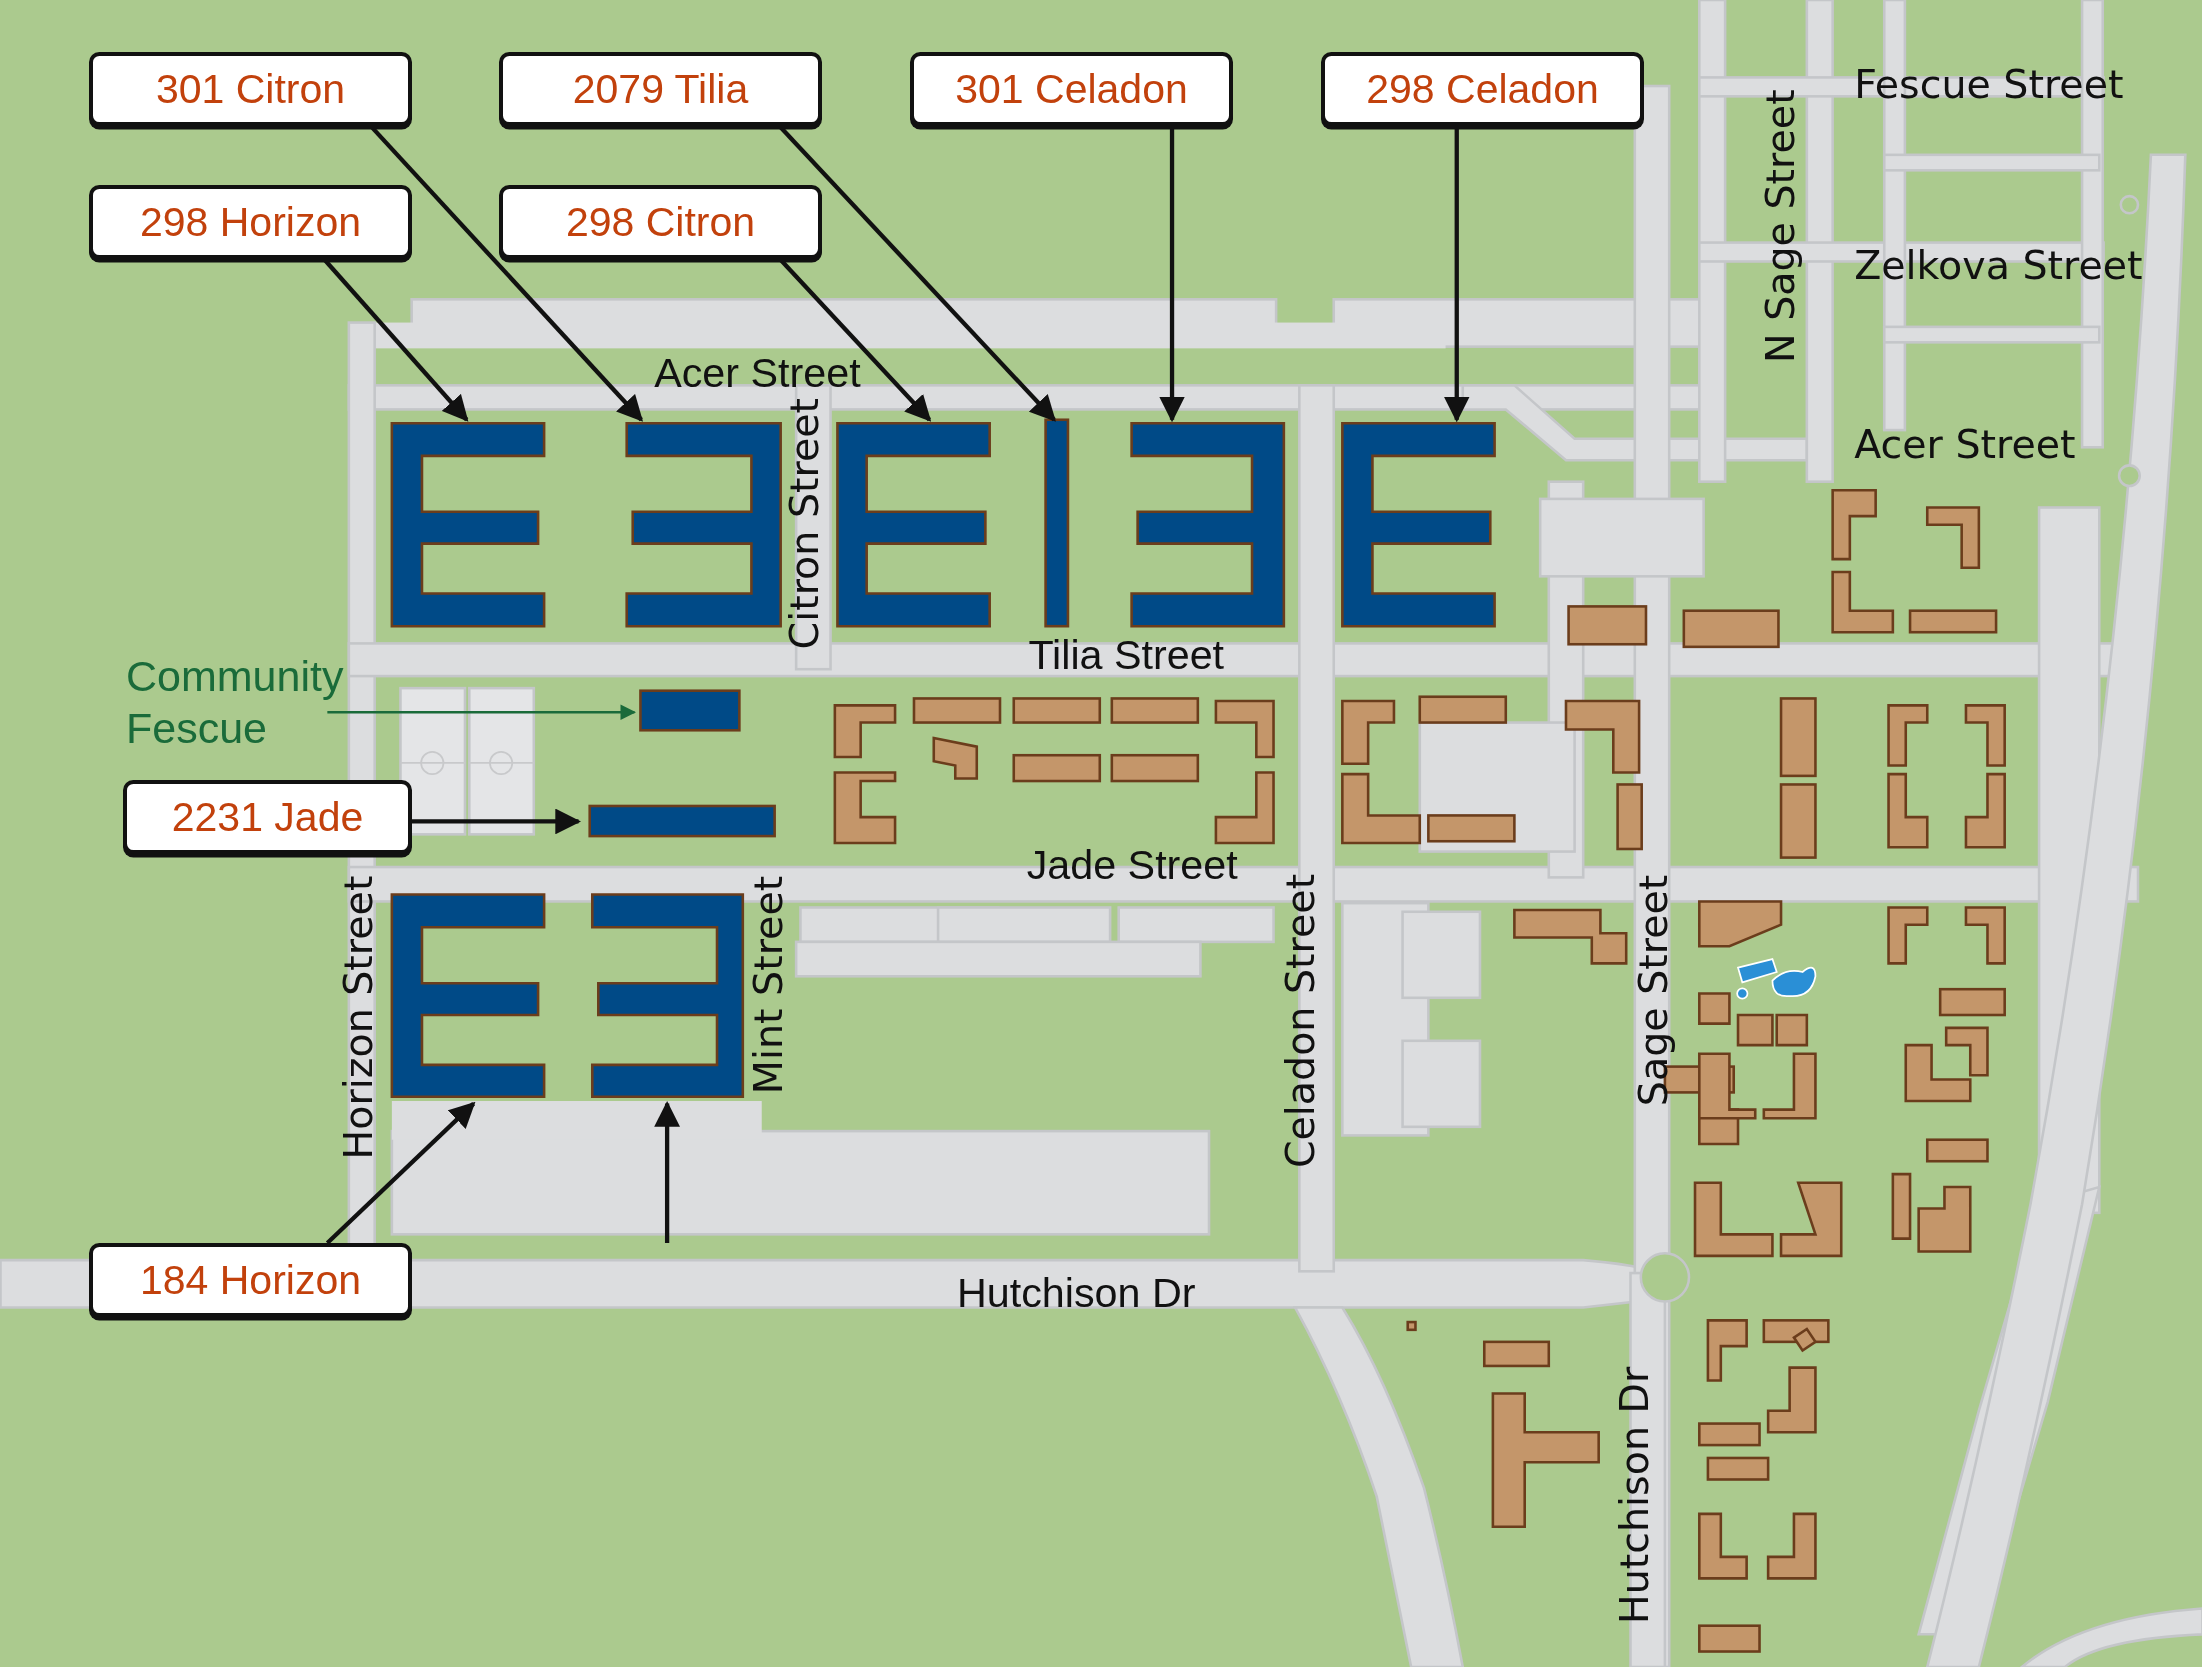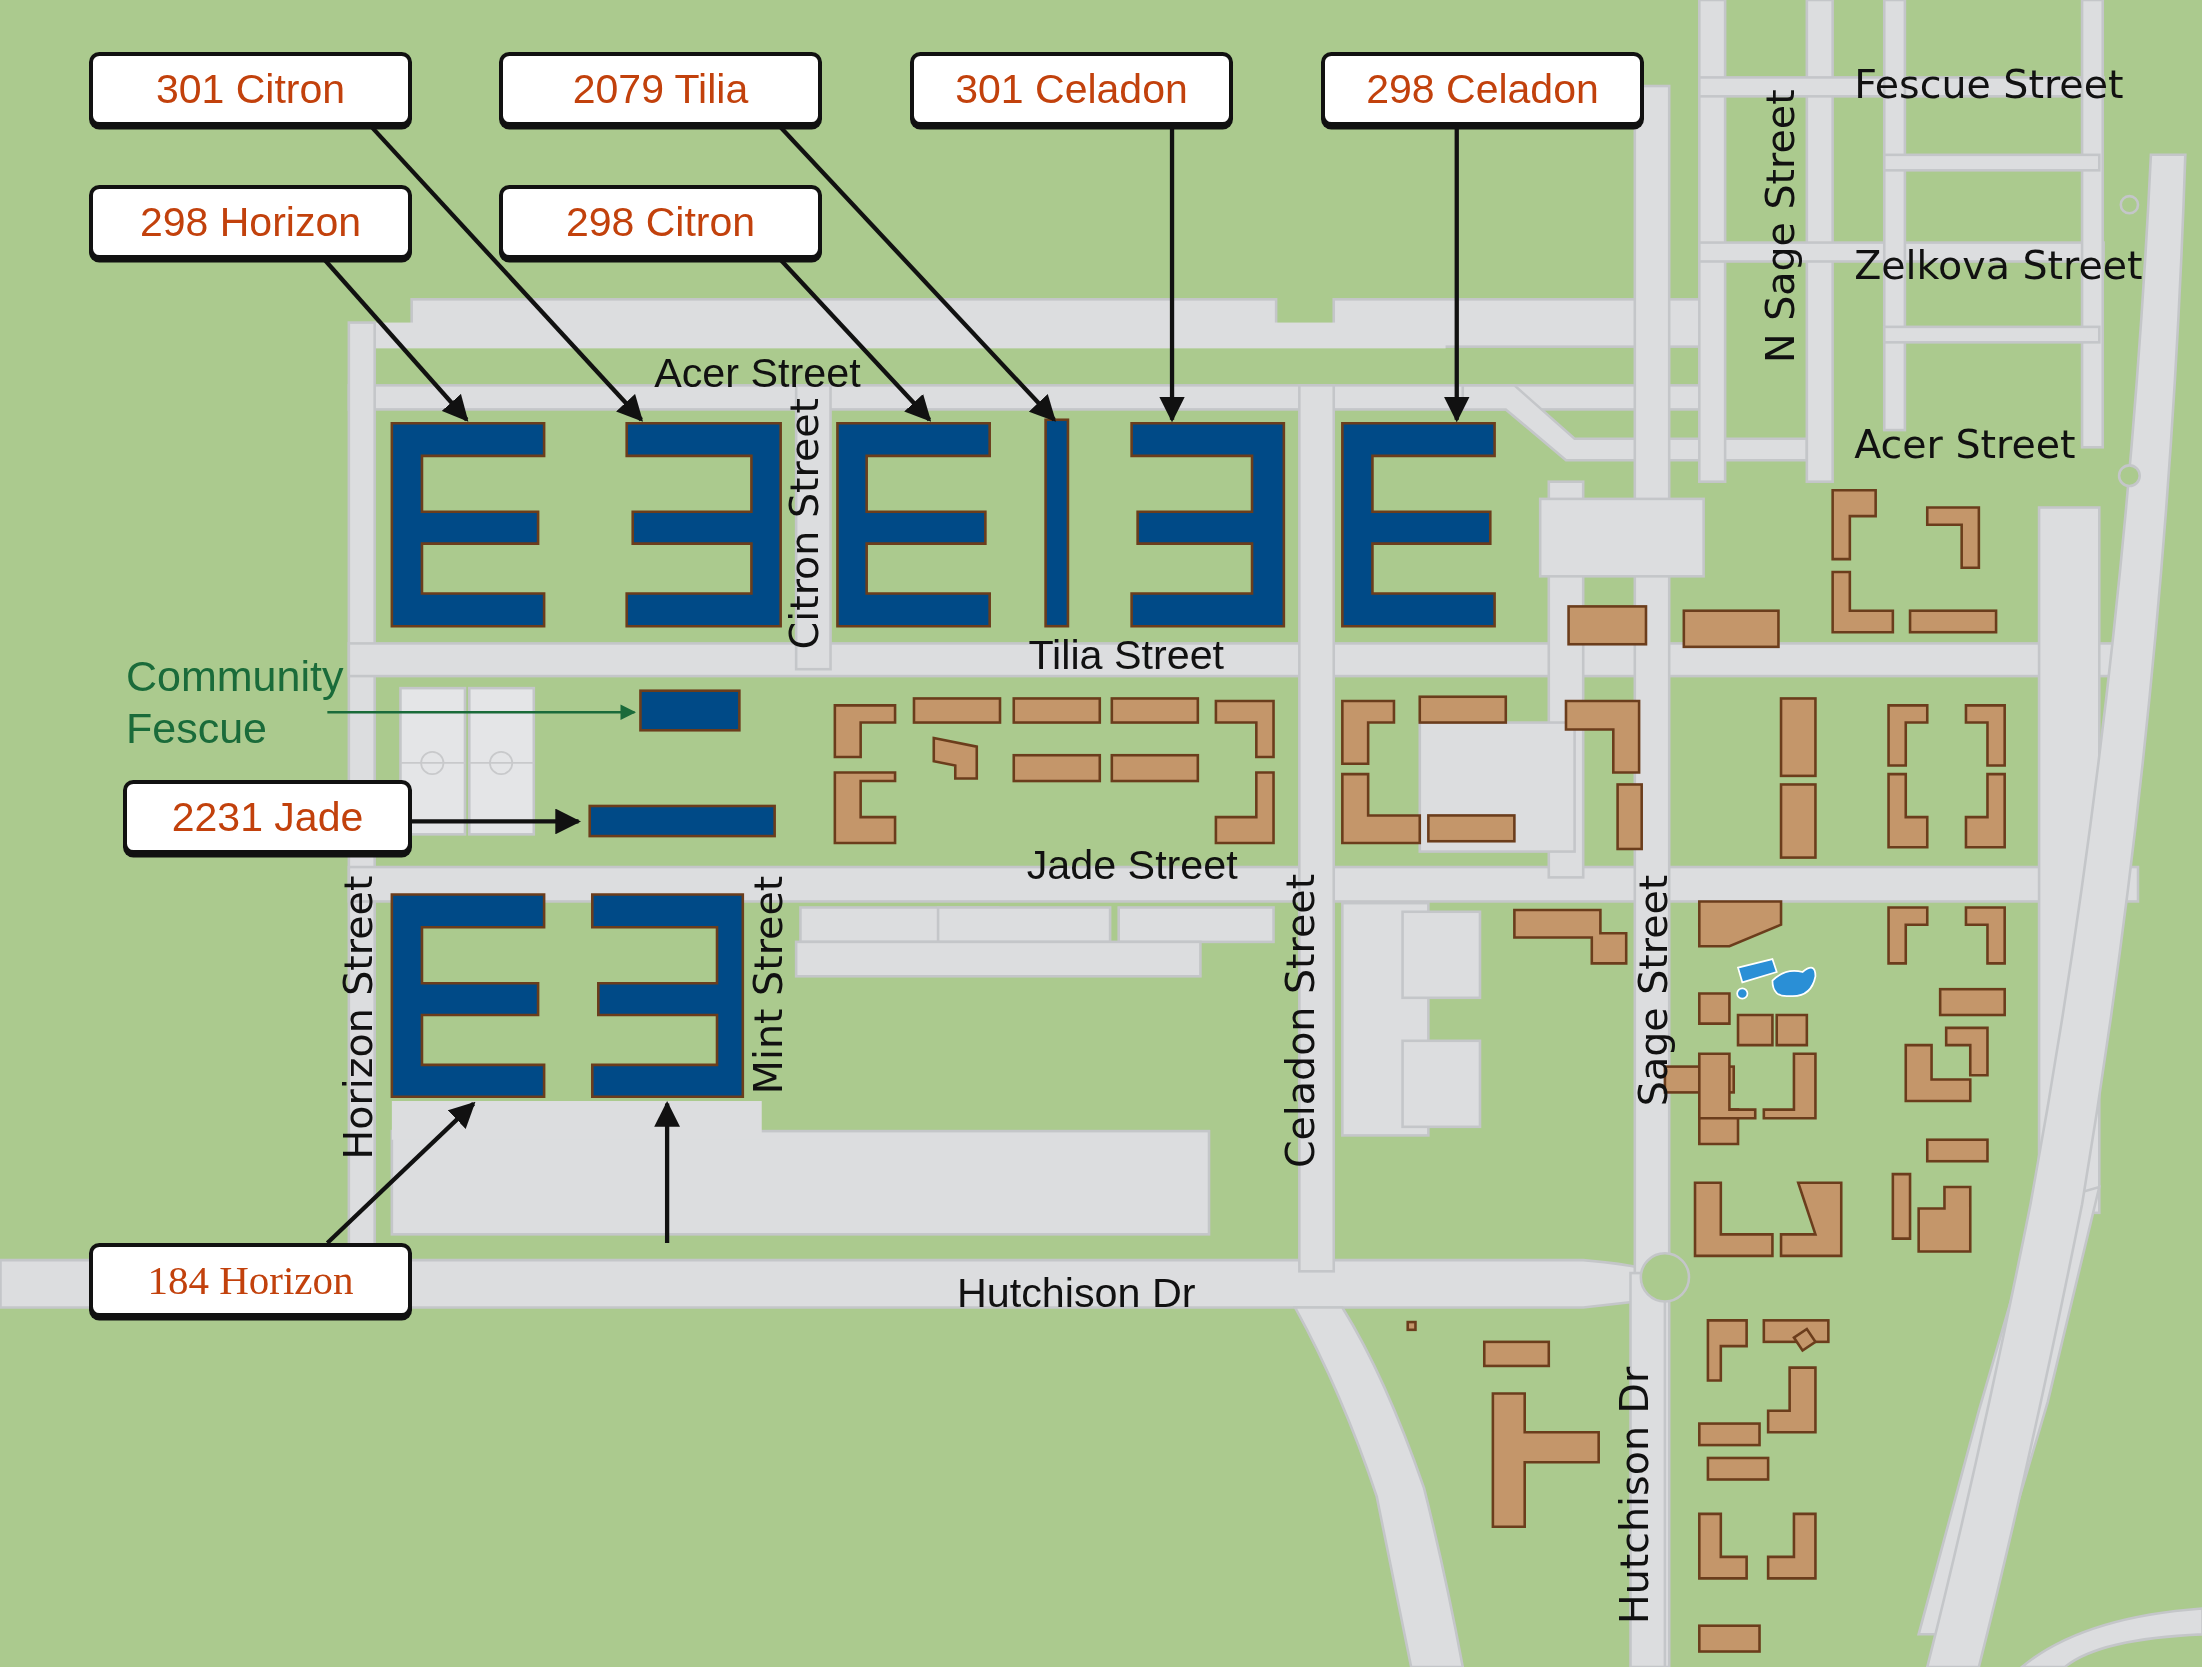--- a/index.html
+++ b/index.html
@@ -248,15 +248,15 @@
   <div>Fescue</div>
 </div>
 
 <div class="callout-box" style="left:89px; top:52px; width:323px; height:74px;">301 Citron</div>
 <div class="callout-box" style="left:499px; top:52px; width:323px; height:74px;">2079 Tilia</div>
 <div class="callout-box" style="left:910px; top:52px; width:323px; height:74px;">301 Celadon</div>
 <div class="callout-box" style="left:1321px; top:52px; width:323px; height:74px;">298 Celadon</div>
 <div class="callout-box" style="left:89px; top:185px; width:323px; height:74px;">298 Horizon</div>
 <div class="callout-box" style="left:499px; top:185px; width:323px; height:74px;text-align:right;">298 Citron</div>
 <div class="callout-box" style="left:89px; top:780px; width:289px; height:74px;margin-left:34px;">2231 Jade</div>
-<div class="callout-box" style="left:89px; top:1243px; width:323px; height:74px;font-family:Liberation Serif, serif;">184 Horizon</div>
+<div class="callout-box" style="left:89px; top:1243px; width:323px; height:74px;">184 Horizon</div>
 </div>
 
 
 </body></html>

